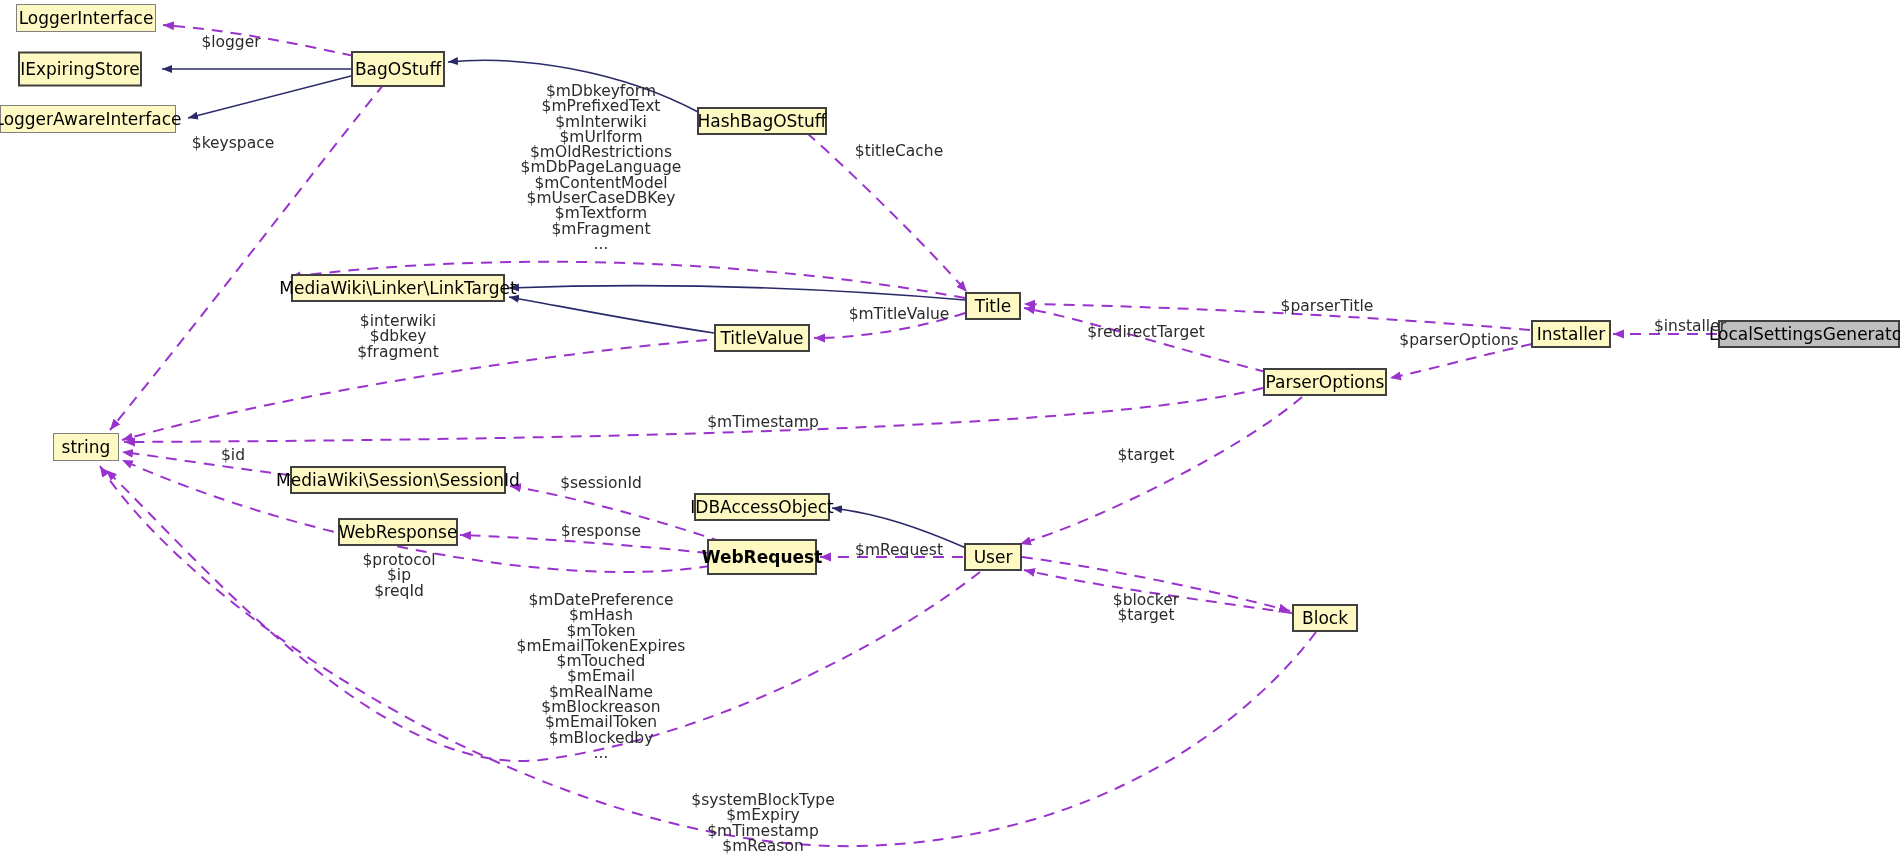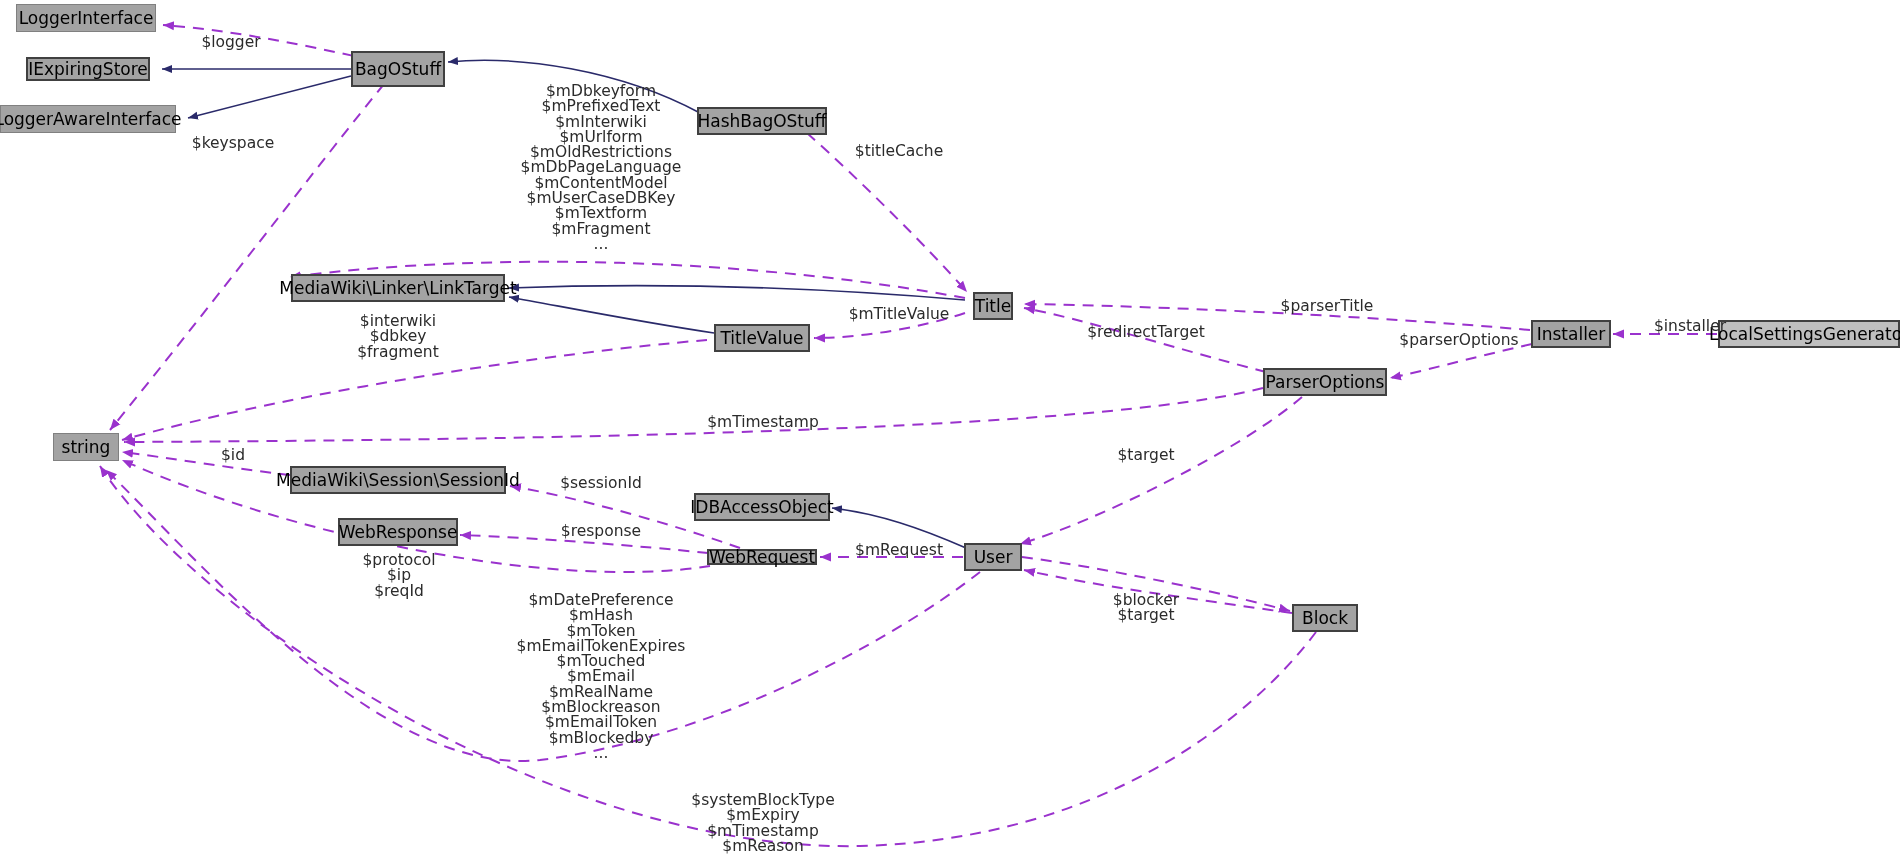--- a/index.html
+++ b/index.html
@@ -20,21 +20,21 @@
   #edge-layer {
     position: absolute;
     left: 0;
     top: 0;
     width: 1900px;
     height: 859px;
   }
   .node {
     position: absolute;
     box-sizing: border-box;
-    background: #a3a3a3;
+    background: #fef9c3;
     border: 1px solid #808080;
     color: #000000;
     font-size: 17px;
     line-height: 1;
     display: flex;
     align-items: center;
     justify-content: center;
     white-space: nowrap;
     padding: 0 10px;
     transform: translate(-50%, -50%);
@@ -104,41 +104,41 @@
       <path d="M1022,557 C1120,570 1230,595 1290,611" marker-end="url(#arrow-usage)"></path>
       <path d="M710,566 C560,590 300,540 122,460" marker-end="url(#arrow-usage)"></path>
       <path d="M1292,613 C1200,600 1090,585 1024,570" marker-end="url(#arrow-usage)"></path>
       <path d="M980,572 C880,650 700,740 540,760 C380,778 200,560 106,470" marker-end="url(#arrow-usage)"></path>
       <path d="M1316,632 C1250,720 1100,840 860,846 C560,853 200,620 100,466" marker-end="url(#arrow-usage)"></path>
     </g>
   </svg>
 
   <div class="node plain" style="left:86px; top:18px; width:140px; height:28px;">LoggerInterface</div>
 
-  <div class="node bold" style="left:88px; top:69px; width:124px; height:24px;">IExpiringStore</div>
+  <div class="node bold" style="left:80px; top:69px; width:124px; height:35px;">IExpiringStore</div>
 
   <div class="node plain" style="left:88px; top:119px; width:176px; height:28px;">LoggerAwareInterface</div>
 
   <div class="node bold" style="left:398px; top:69px; width:94px; height:36px;">BagOStuff</div>
 
   <div class="node bold" style="left:762px; top:121px; width:130px; height:28px;">HashBagOStuff</div>
 
   <div class="node bold" style="left:398px; top:288px; width:214px; height:28px;">MediaWiki\Linker\LinkTarget</div>
 
   <div class="node bold" style="left:762px; top:338px; width:96px; height:28px;">TitleValue</div>
 
-  <div class="node bold" style="left:993px; top:306px; width:40px; height:28px;">Title</div>
+  <div class="node bold" style="left:993px; top:306px; width:56px; height:28px;">Title</div>
 
   <div class="node plain" style="left:86px; top:447px; width:66px; height:28px;">string</div>
 
   <div class="node bold" style="left:398px; top:480px; width:216px; height:28px;">MediaWiki\Session\SessionId</div>
 
   <div class="node bold" style="left:398px; top:532px; width:120px; height:28px;">WebResponse</div>
 
-  <div class="node bold" style="left:762px; top:557px; width:110px; height:16px;">WebRequest</div>
+  <div class="node bold" style="left:762px; top:557px; width:110px; height:36px;font-weight:bold;">WebRequest</div>
 
   <div class="node bold" style="left:762px; top:507px; width:136px; height:28px;">IDBAccessObject</div>
 
   <div class="node bold" style="left:993px; top:557px; width:58px; height:28px;">User</div>
 
   <div class="node bold" style="left:1325px; top:382px; width:124px; height:28px;">ParserOptions</div>
 
   <div class="node bold" style="left:1325px; top:618px; width:66px; height:28px;">Block</div>
 
   <div class="node bold" style="left:1571px; top:334px; width:80px; height:28px;">Installer</div>

